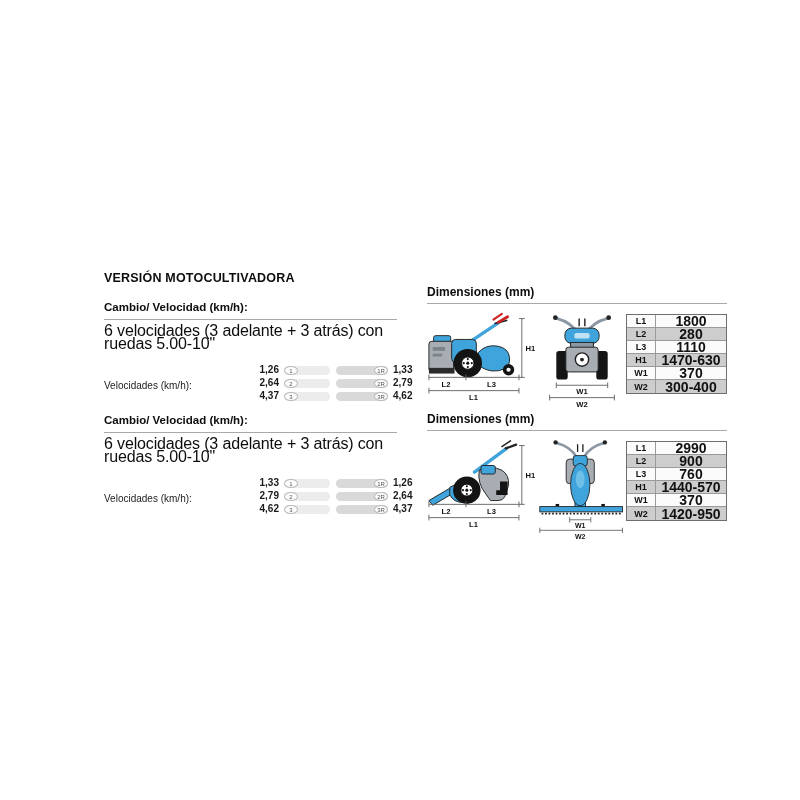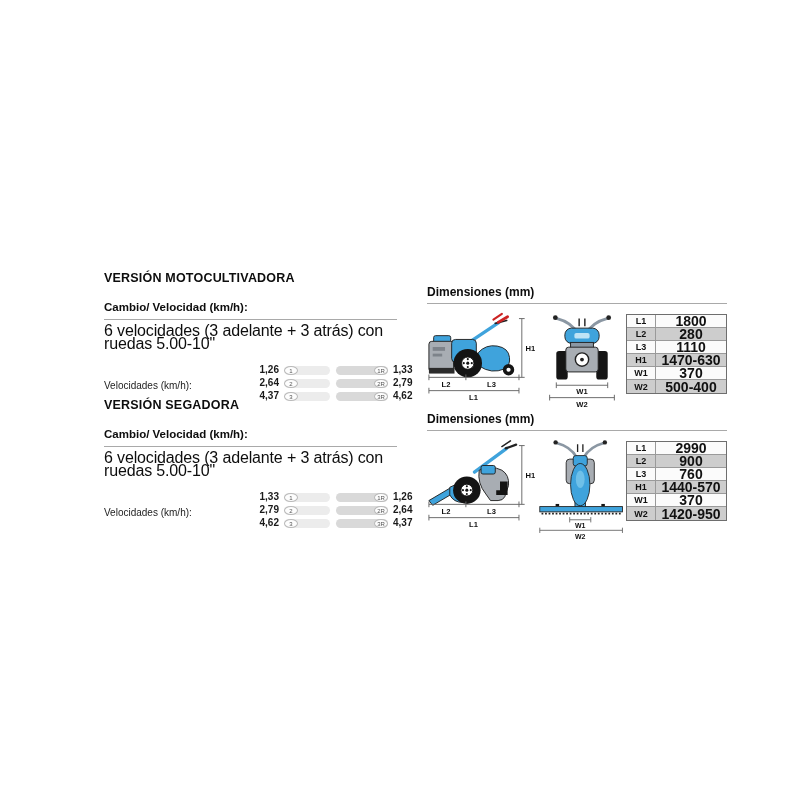--- a/index.html
+++ b/index.html
@@ -188,30 +188,29 @@
             <div class="dim-tr">
                 <div class="dim-th">H1</div>
                 <div class="dim-td">1470-630</div>
               </div>
             <div class="dim-tr">
                 <div class="dim-th">W1</div>
                 <div class="dim-td">370</div>
               </div>
             <div class="dim-tr">
                 <div class="dim-th">W2</div>
-                <div class="dim-td">500-400</div>
+                <div class="dim-td">300-400</div>
               </div>
           </div>
         </div>
       </div>
     </div>
 
     <div class="section">
       <div class="col-left">
-        <div class="sec-title">VERSIÓN SEGADORA</div>
         <div class="sec-sub">Cambio/ Velocidad (km/h):</div>
         <hr class="rule">
         <div class="gear-line">6 velocidades (3 adelante + 3 atrás) con ruedas 5.00-10"</div>
         <div class="speeds">
           <div class="speeds-label">Velocidades (km/h):</div>
           <div class="speed-rows">
             <div class="speed-row">
               <span class="spd-val fwd">1,33</span>
               <span class="pill fwd">
                   <span class="badge">1</span>

